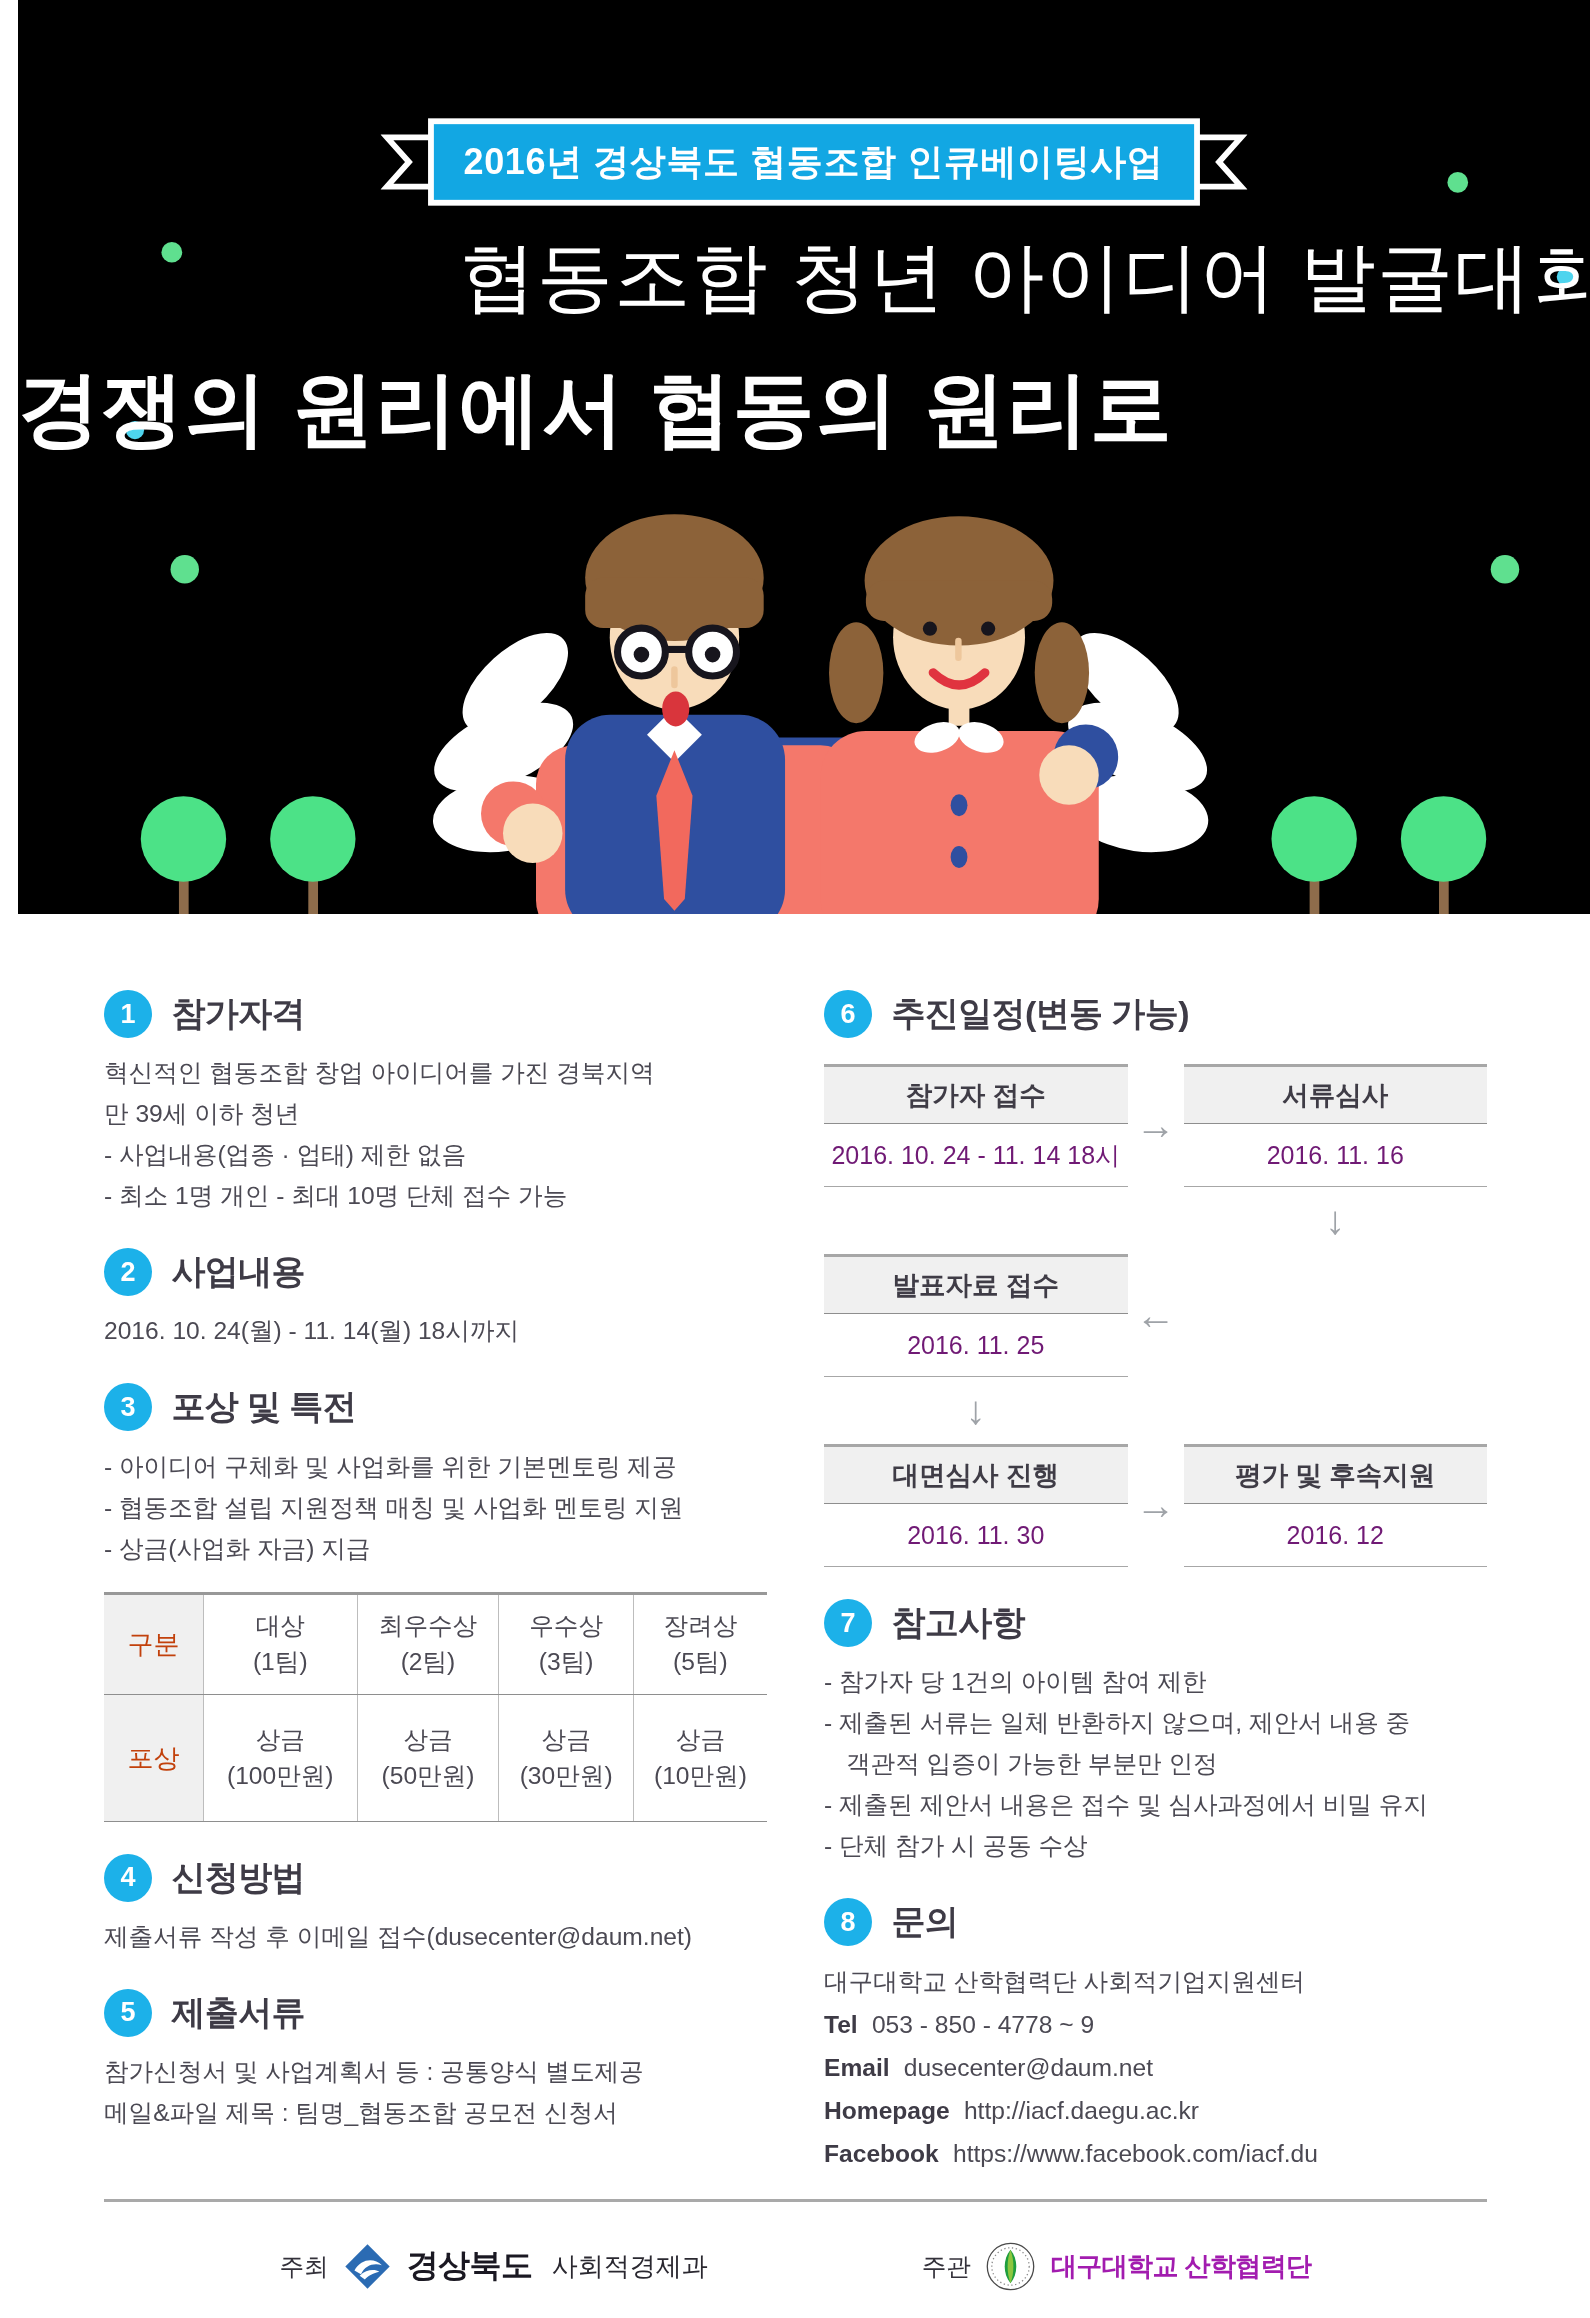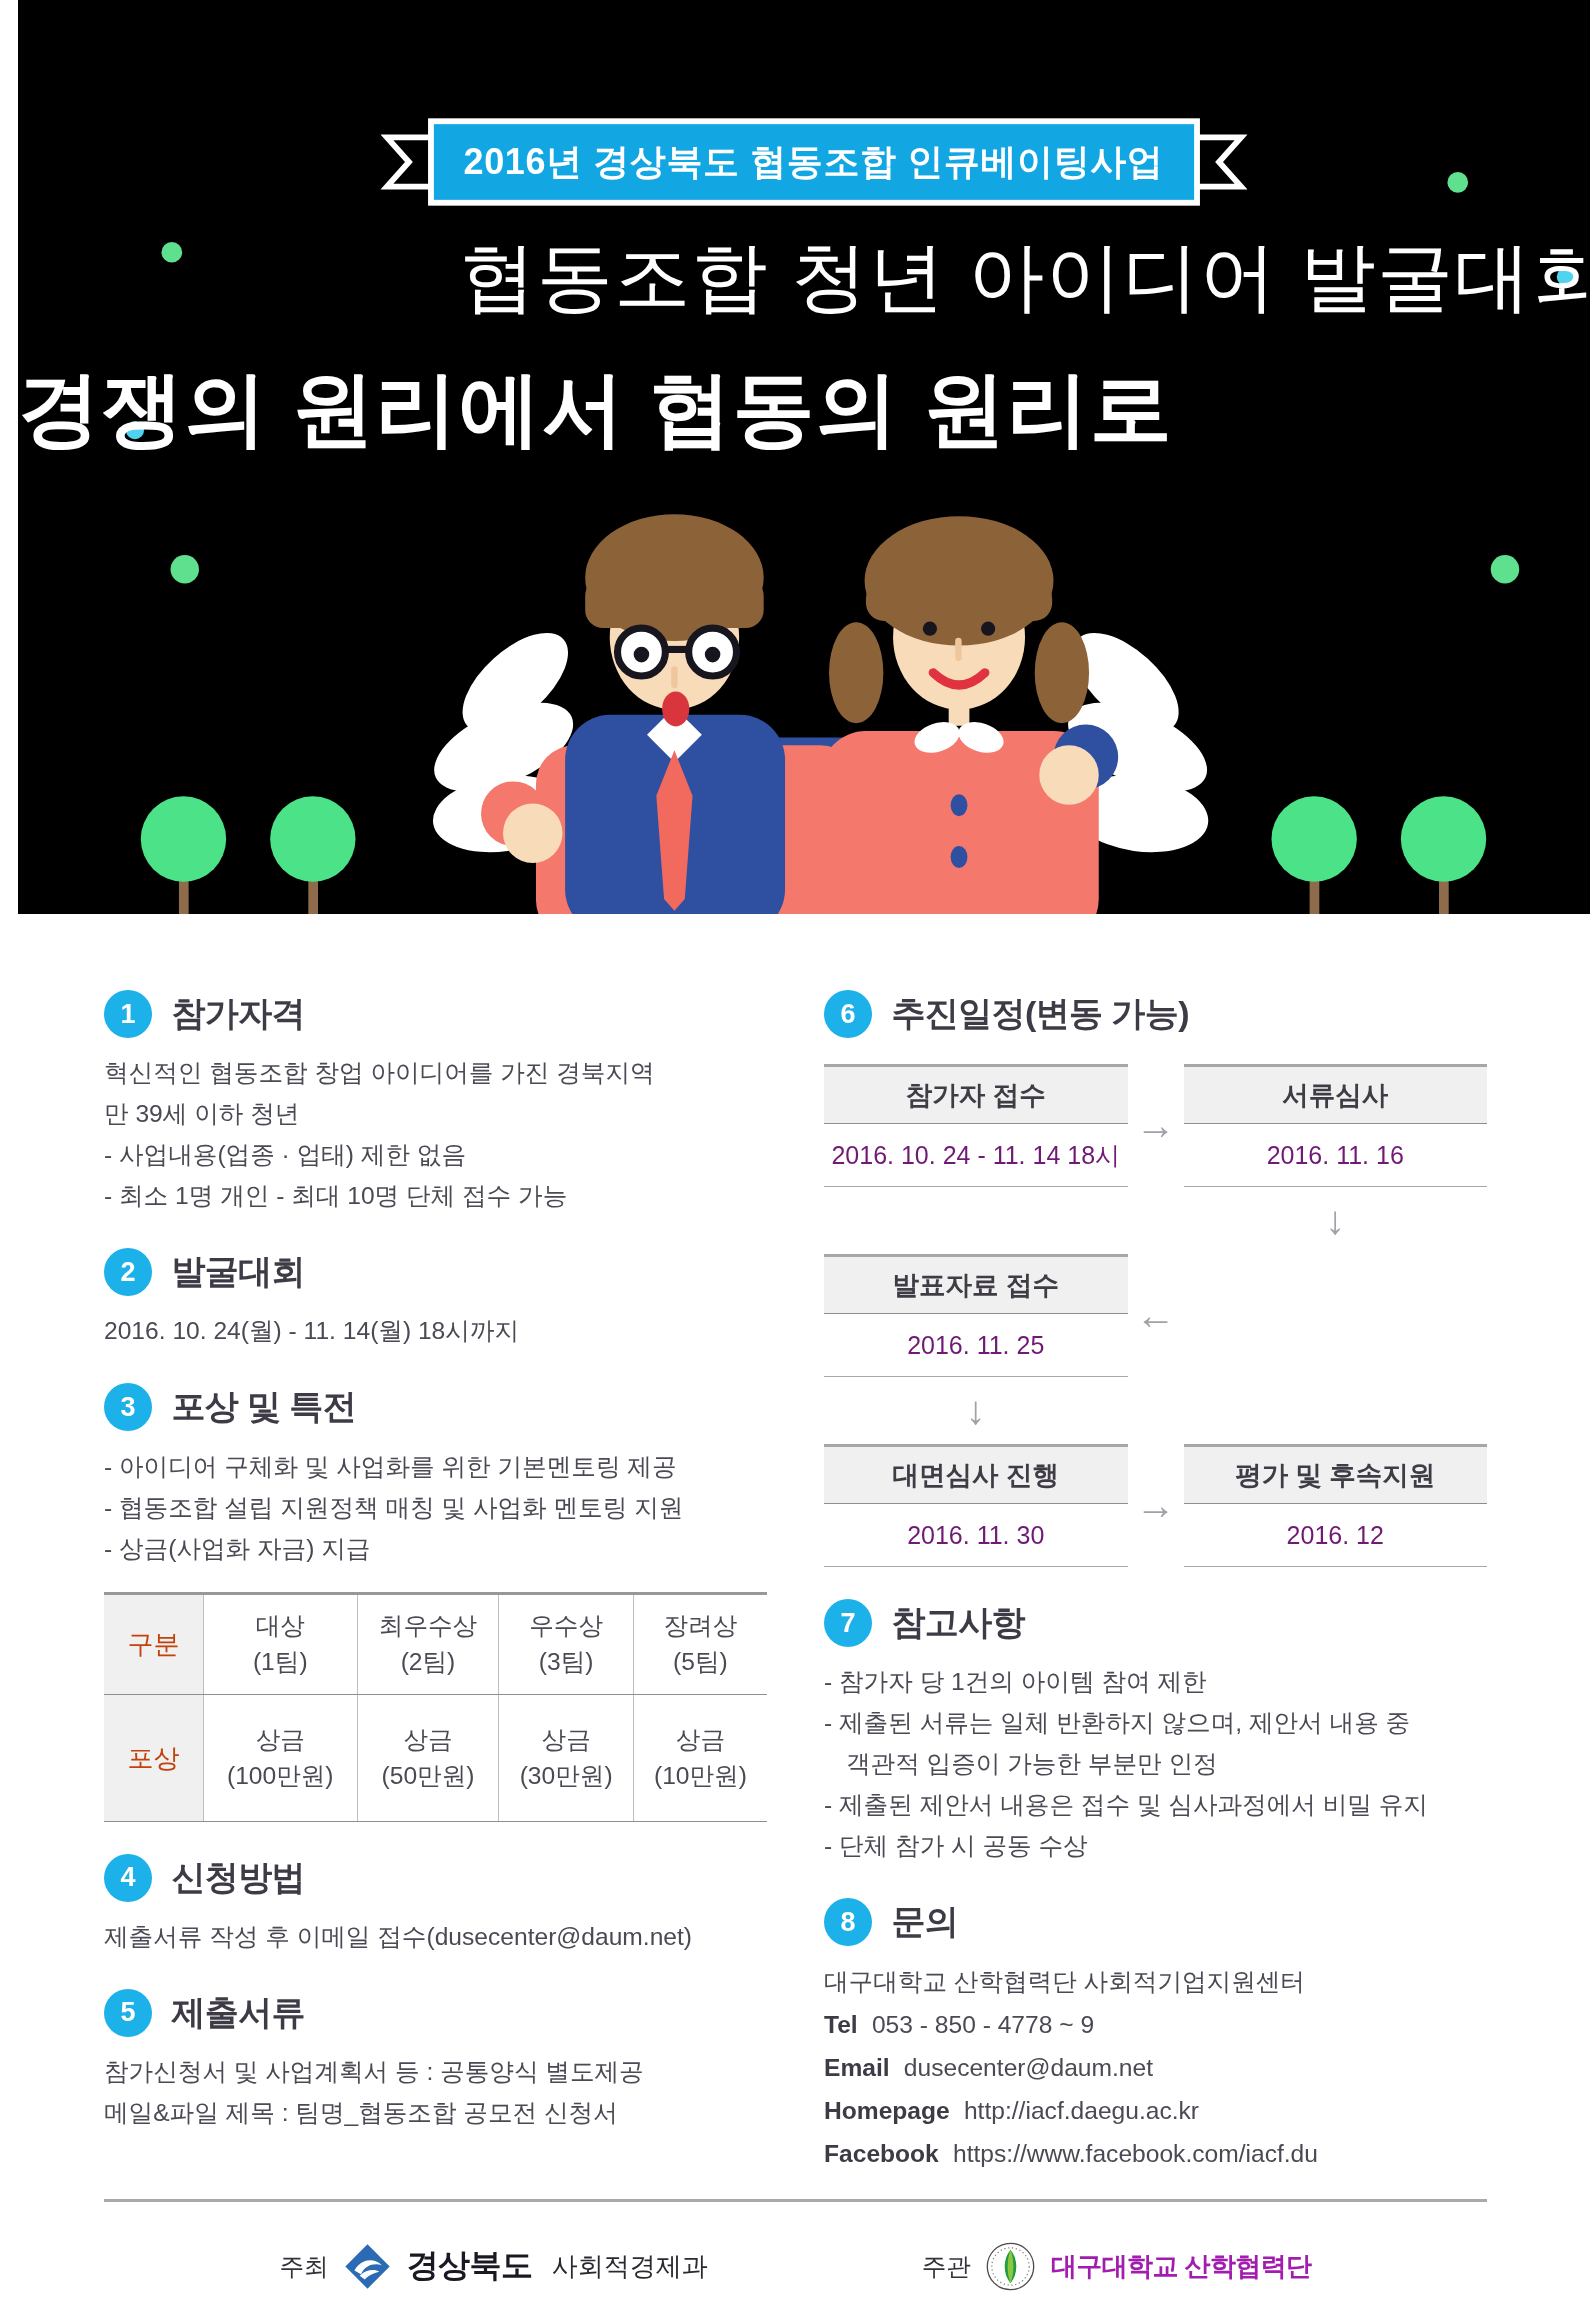--- a/index.html
+++ b/index.html
@@ -164,21 +164,21 @@
         </div>
         <div class="body-line">혁신적인 협동조합 창업 아이디어를 가진 경북지역</div>
         <div class="body-line">만 39세 이하 청년</div>
         <div class="body-line">- 사업내용(업종 · 업태) 제한 없음</div>
         <div class="body-line">- 최소 1명 개인 - 최대 10명 단체 접수 가능</div>
       </div>
 
       <div class="section">
         <div class="sec-head">
           <div class="badge">2</div>
-          <div class="sec-title">발굴대회</div>
+          <div class="sec-title">사업내용</div>
         </div>
         <div class="body-line">2016. 10. 24(월) - 11. 14(월) 18시까지</div>
       </div>
 
       <div class="section">
         <div class="sec-head">
           <div class="badge">3</div>
           <div class="sec-title">포상 및 특전</div>
         </div>
         <div class="body-line">- 아이디어 구체화 및 사업화를 위한 기본멘토링 제공</div>

